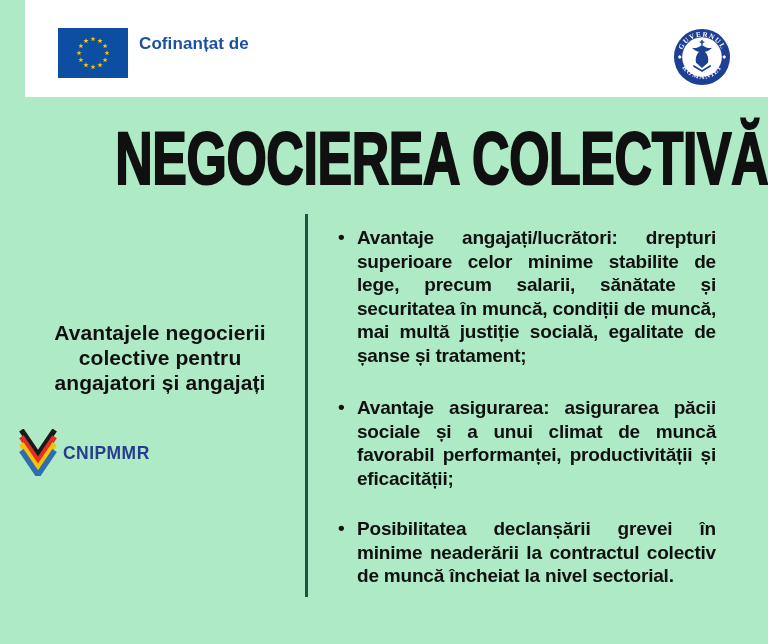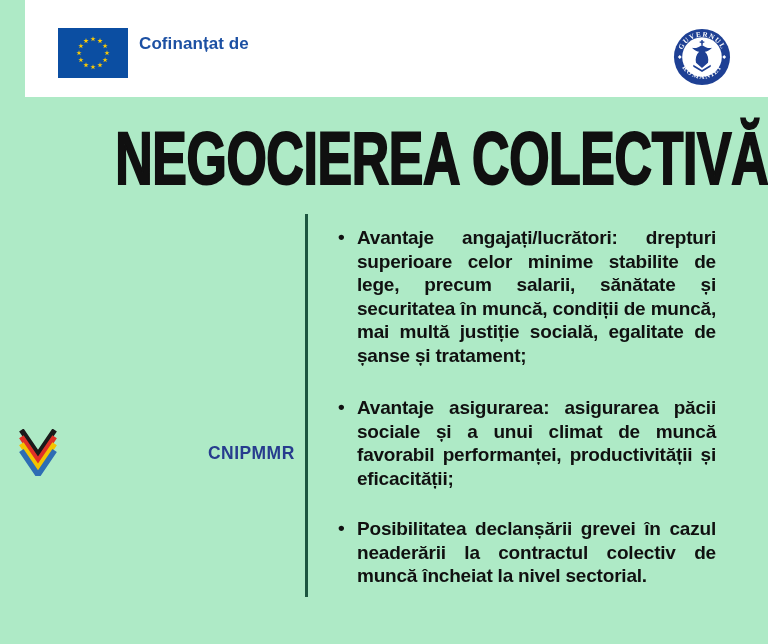--- a/index.html
+++ b/index.html
@@ -18,21 +18,21 @@
   .gov-seal{position:absolute;left:648px;top:28px;width:58px;height:58px;display:block;}
   
   .title{position:absolute;top:122px;left:0;width:768px;text-align:center;
     color:var(--text);font-weight:bold;font-size:74px;line-height:1;letter-spacing:-.5px;
     transform:scaleX(.70);transform-origin:50% 50%;-webkit-text-stroke:2.2px var(--text);
     white-space:nowrap;}
   
   .left-heading{position:absolute;left:18px;top:320px;width:284px;text-align:center;
     color:var(--text);font-weight:bold;font-size:21px;line-height:25px;letter-spacing:.1px;}
   .cnipmmr{position:absolute;left:18px;top:429px;width:284px;display:flex;
-    align-items:center;justify-content:space-between;gap:5px;}
+    align-items:center;justify-content:flex-start;gap:5px;}
   .cnipmmr-icon{width:40px;height:47px;display:block;}
   .cnipmmr-name{color:var(--cnipmmr-blue);font-weight:bold;font-size:19px;
     letter-spacing:.5px;transform:scaleX(.92);transform-origin:left center;}
   
   .divider{position:absolute;left:305px;top:214px;width:3px;height:383px;background:var(--divider);}
   
   .bullets{position:absolute;left:336px;top:226px;width:380px;list-style:none;}
   .bullets li{position:relative;padding-left:21px;color:var(--text);font-weight:bold;
     font-size:19px;line-height:23.5px;text-align:justify;letter-spacing:-.2px;}
   .bullets li:nth-child(1){margin-bottom:29px;}
@@ -87,20 +87,23 @@
         <rect x="27.6" y="13.9" width="4.8" height="1.4"></rect>
         <path d="M30,17.5 C26.5,19.5 24,21.5 19.5,20.5 C22.5,23.5 25,24.5 27,24.5 C24,27.5 22.8,31.5 23.8,36 L30,41.5 L36.2,36 C37.2,31.5 36,27.5 33,24.5 C35,24.5 37.5,23.5 40.5,20.5 C36,21.5 33.5,19.5 30,17.5 Z"></path>
         <path d="M21,38 L30,43.5 L39,38 L39,40 L30,45.5 L21,40 Z"></path>
       </g>
     </svg>
   </div>
 
   <h1 class="title">NEGOCIEREA COLECTIVĂ</h1>
 
   <div class="left-heading">
+    <div>Avantajele negocierii</div>
+    <div>colective pentru</div>
+    <div>angajatori și angajați</div>
   </div>
 
   <div class="cnipmmr">
     <svg class="cnipmmr-icon" viewBox="0 0 40 48">
       <polyline points="3,1 20,26 37,1" fill="none" stroke="#1a1a1a" stroke-width="5.5"></polyline>
       <polyline points="3,8 20,33 37,8" fill="none" stroke="#e03127" stroke-width="5.5"></polyline>
       <polyline points="3,15 20,40 37,15" fill="none" stroke="#f4c400" stroke-width="5.5"></polyline>
       <polyline points="3,22 20,47 37,22" fill="none" stroke="#2e6db4" stroke-width="5.5"></polyline>
     </svg>
     <span class="cnipmmr-name">CNIPMMR</span>
@@ -112,17 +115,17 @@
     <li>
       <span class="bullet-mark">•</span>
       <span>Avantaje angajați/lucrători: drepturi superioare celor minime stabilite de lege, precum salarii, sănătate și securitatea în muncă, condiții de muncă, mai multă justiție socială, egalitate de șanse și tratament;</span>
     </li>
     <li>
       <span class="bullet-mark">•</span>
       <span>Avantaje asigurarea: asigurarea păcii sociale și a unui climat de muncă favorabil performanței, productivității și eficacității;</span>
     </li>
     <li>
       <span class="bullet-mark">•</span>
-      <span>Posibilitatea declanșării grevei în cazul neaderării la contractul colectiv de muncă încheiat la nivel sectorial.</span>
+      <span>Posibilitatea declanșării grevei în minime neaderării la contractul colectiv de muncă încheiat la nivel sectorial.</span>
     </li>
   </ul>
 
 </div>
 
 </body></html>

